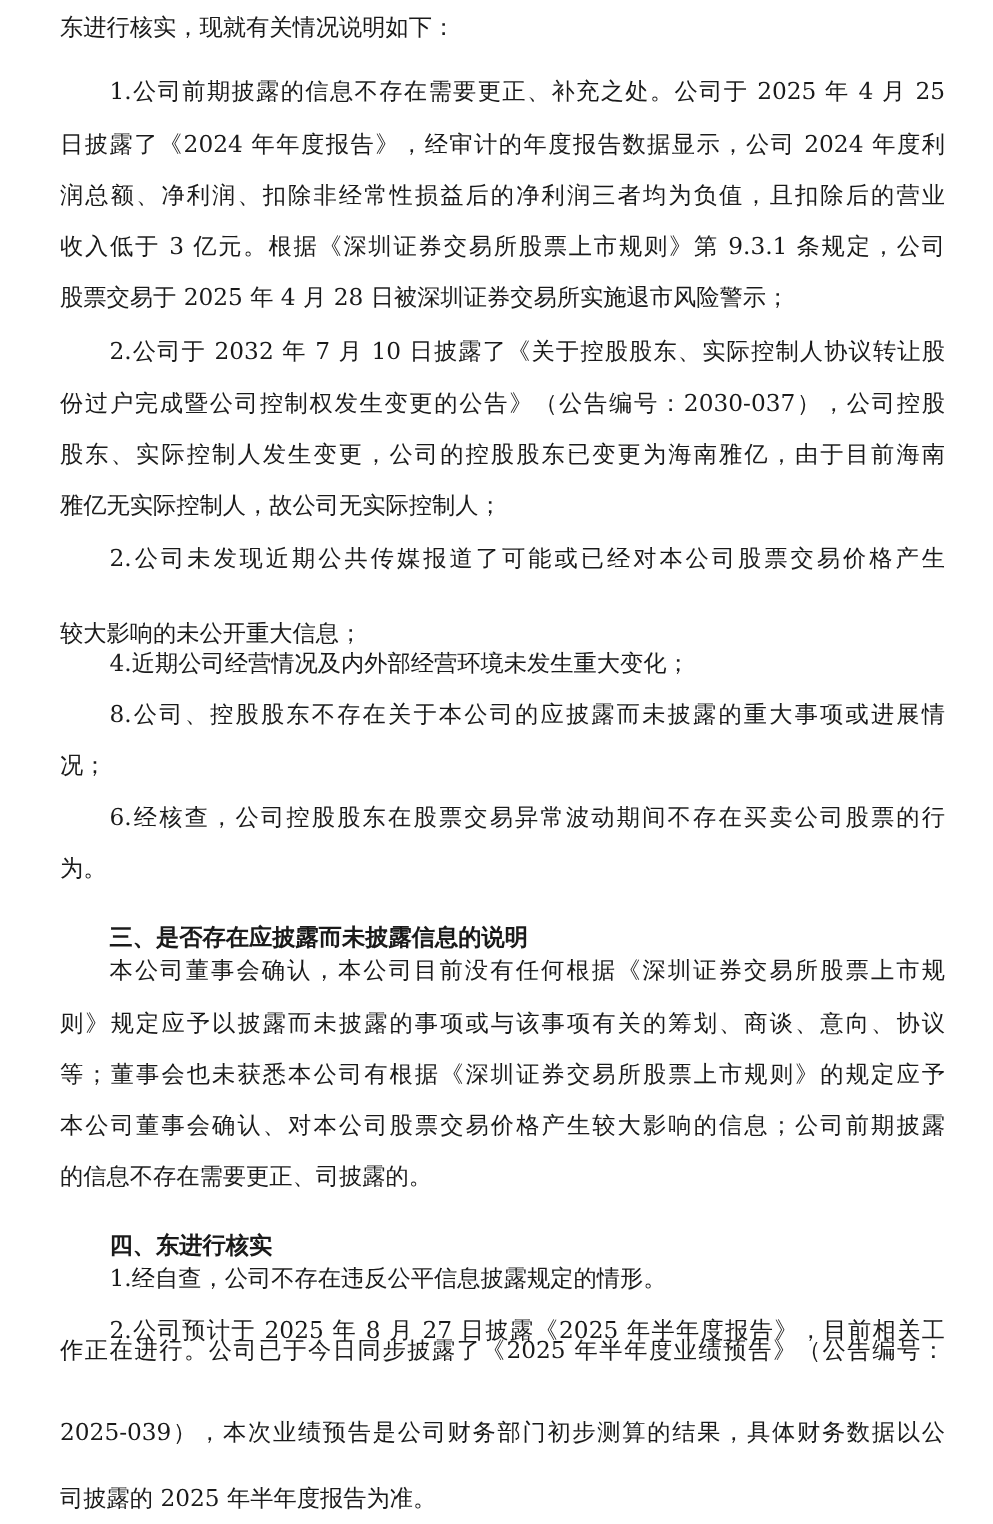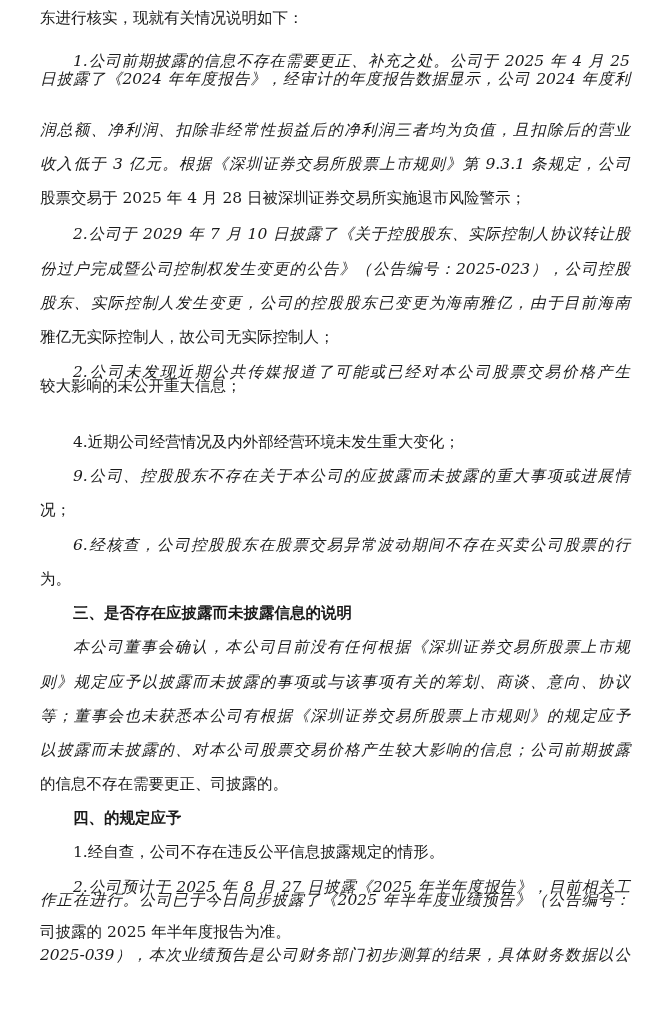--- a/index.html
+++ b/index.html
@@ -18,80 +18,79 @@
     .line {
       position: absolute;
       left: 40px;
       width: 590px;
       font-size: 15.5px;
       line-height: 20px;
       white-space: nowrap;
       letter-spacing: 0px;
     }
     .indent { left: 73px; }
-    .heading { font-weight: bold; }
+    .heading { font-weight: bold; margin-top: 12px; }
     .justify {
       text-align: justify;
       text-align-last: justify;
-      font-style: italic;
     }
     .indent.justify { width: 557px; }
   </style>
 </head>
 <body>
 
 <div class="page">
 
   <div class="line" style="top:8px">东进行核实，现就有关情况说明如下：</div>
 
   <div>
     <div class="line indent justify" style="top:51px">1.公司前期披露的信息不存在需要更正、补充之处。公司于 2025 年 4 月 25</div>
-    <div class="line justify" style="top:69px">日披露了《2024 年年度报告》，经审计的年度报告数据显示，公司 2024 年度利</div>
+    <div class="line justify" style="top:86px">日披露了《2024 年年度报告》，经审计的年度报告数据显示，公司 2024 年度利</div>
     <div class="line justify" style="top:120px">润总额、净利润、扣除非经常性损益后的净利润三者均为负值，且扣除后的营业</div>
     <div class="line justify" style="top:154px">收入低于 3 亿元。根据《深圳证券交易所股票上市规则》第 9.3.1 条规定，公司</div>
     <div class="line" style="top:188px">股票交易于 2025 年 4 月 28 日被深圳证券交易所实施退市风险警示；</div>
   </div>
 
   <div>
-    <div class="line indent justify" style="top:224px">2.公司于 2029 年 7 月 10 日披露了《关于控股股东、实际控制人协议转让股</div>
-    <div class="line justify" style="top:259px">份过户完成暨公司控制权发生变更的公告》（公告编号：2025-023），公司控股</div>
+    <div class="line indent justify" style="top:224px">2.公司于 2032 年 7 月 10 日披露了《关于控股股东、实际控制人协议转让股</div>
+    <div class="line justify" style="top:259px">份过户完成暨公司控制权发生变更的公告》（公告编号：2030-037），公司控股</div>
     <div class="line justify" style="top:293px">股东、实际控制人发生变更，公司的控股股东已变更为海南雅亿，由于目前海南</div>
     <div class="line" style="top:327px">雅亿无实际控制人，故公司无实际控制人；</div>
   </div>
 
   <div>
     <div class="line indent justify" style="top:362px">2.公司未发现近期公共传媒报道了可能或已经对本公司股票交易价格产生</div>
-    <div class="line" style="top:376px">较大影响的未公开重大信息；</div>
+    <div class="line" style="top:412px">较大影响的未公开重大信息；</div>
   </div>
 
   <div>
     <div class="line indent" style="top:432px">4.近期公司经营情况及内外部经营环境未发生重大变化；</div>
   </div>
 
   <div>
-    <div class="line indent justify" style="top:466px">9.公司、控股股东不存在关于本公司的应披露而未披露的重大事项或进展情</div>
+    <div class="line indent justify" style="top:466px">8.公司、控股股东不存在关于本公司的应披露而未披露的重大事项或进展情</div>
     <div class="line" style="top:500px">况；</div>
   </div>
 
   <div>
     <div class="line indent justify" style="top:535px">6.经核查，公司控股股东在股票交易异常波动期间不存在买卖公司股票的行</div>
     <div class="line" style="top:569px">为。</div>
   </div>
 
   <div>
     <div class="line indent heading" style="top:603px">三、是否存在应披露而未披露信息的说明</div>
     <div class="line indent justify" style="top:637px">本公司董事会确认，本公司目前没有任何根据《深圳证券交易所股票上市规</div>
     <div class="line justify" style="top:672px">则》规定应予以披露而未披露的事项或与该事项有关的筹划、商谈、意向、协议</div>
     <div class="line justify" style="top:706px">等；董事会也未获悉本公司有根据《深圳证券交易所股票上市规则》的规定应予</div>
-    <div class="line justify" style="top:740px">以披露而未披露的、对本公司股票交易价格产生较大影响的信息；公司前期披露</div>
+    <div class="line justify" style="top:740px">本公司董事会确认、对本公司股票交易价格产生较大影响的信息；公司前期披露</div>
     <div class="line" style="top:774px">的信息不存在需要更正、司披露的。</div>
   </div>
 
   <div>
-    <div class="line indent heading" style="top:808px">四、的规定应予</div>
+    <div class="line indent heading" style="top:808px">四、东进行核实</div>
     <div class="line indent" style="top:842px">1.经自查，公司不存在违反公平信息披露规定的情形。</div>
     <div class="line indent justify" style="top:877px">2.公司预计于 2025 年 8 月 27 日披露《2025 年半年度报告》，目前相关工</div>
     <div class="line justify" style="top:890px">作正在进行。公司已于今日同步披露了《2025 年半年度业绩预告》（公告编号：</div>
     <div class="line justify" style="top:945px">2025-039），本次业绩预告是公司财务部门初步测算的结果，具体财务数据以公</div>
-    <div class="line" style="top:922px">司披露的 2025 年半年度报告为准。</div>
+    <div class="line" style="top:989px">司披露的 2025 年半年度报告为准。</div>
   </div>
 
 </div>
 
 </body></html>

